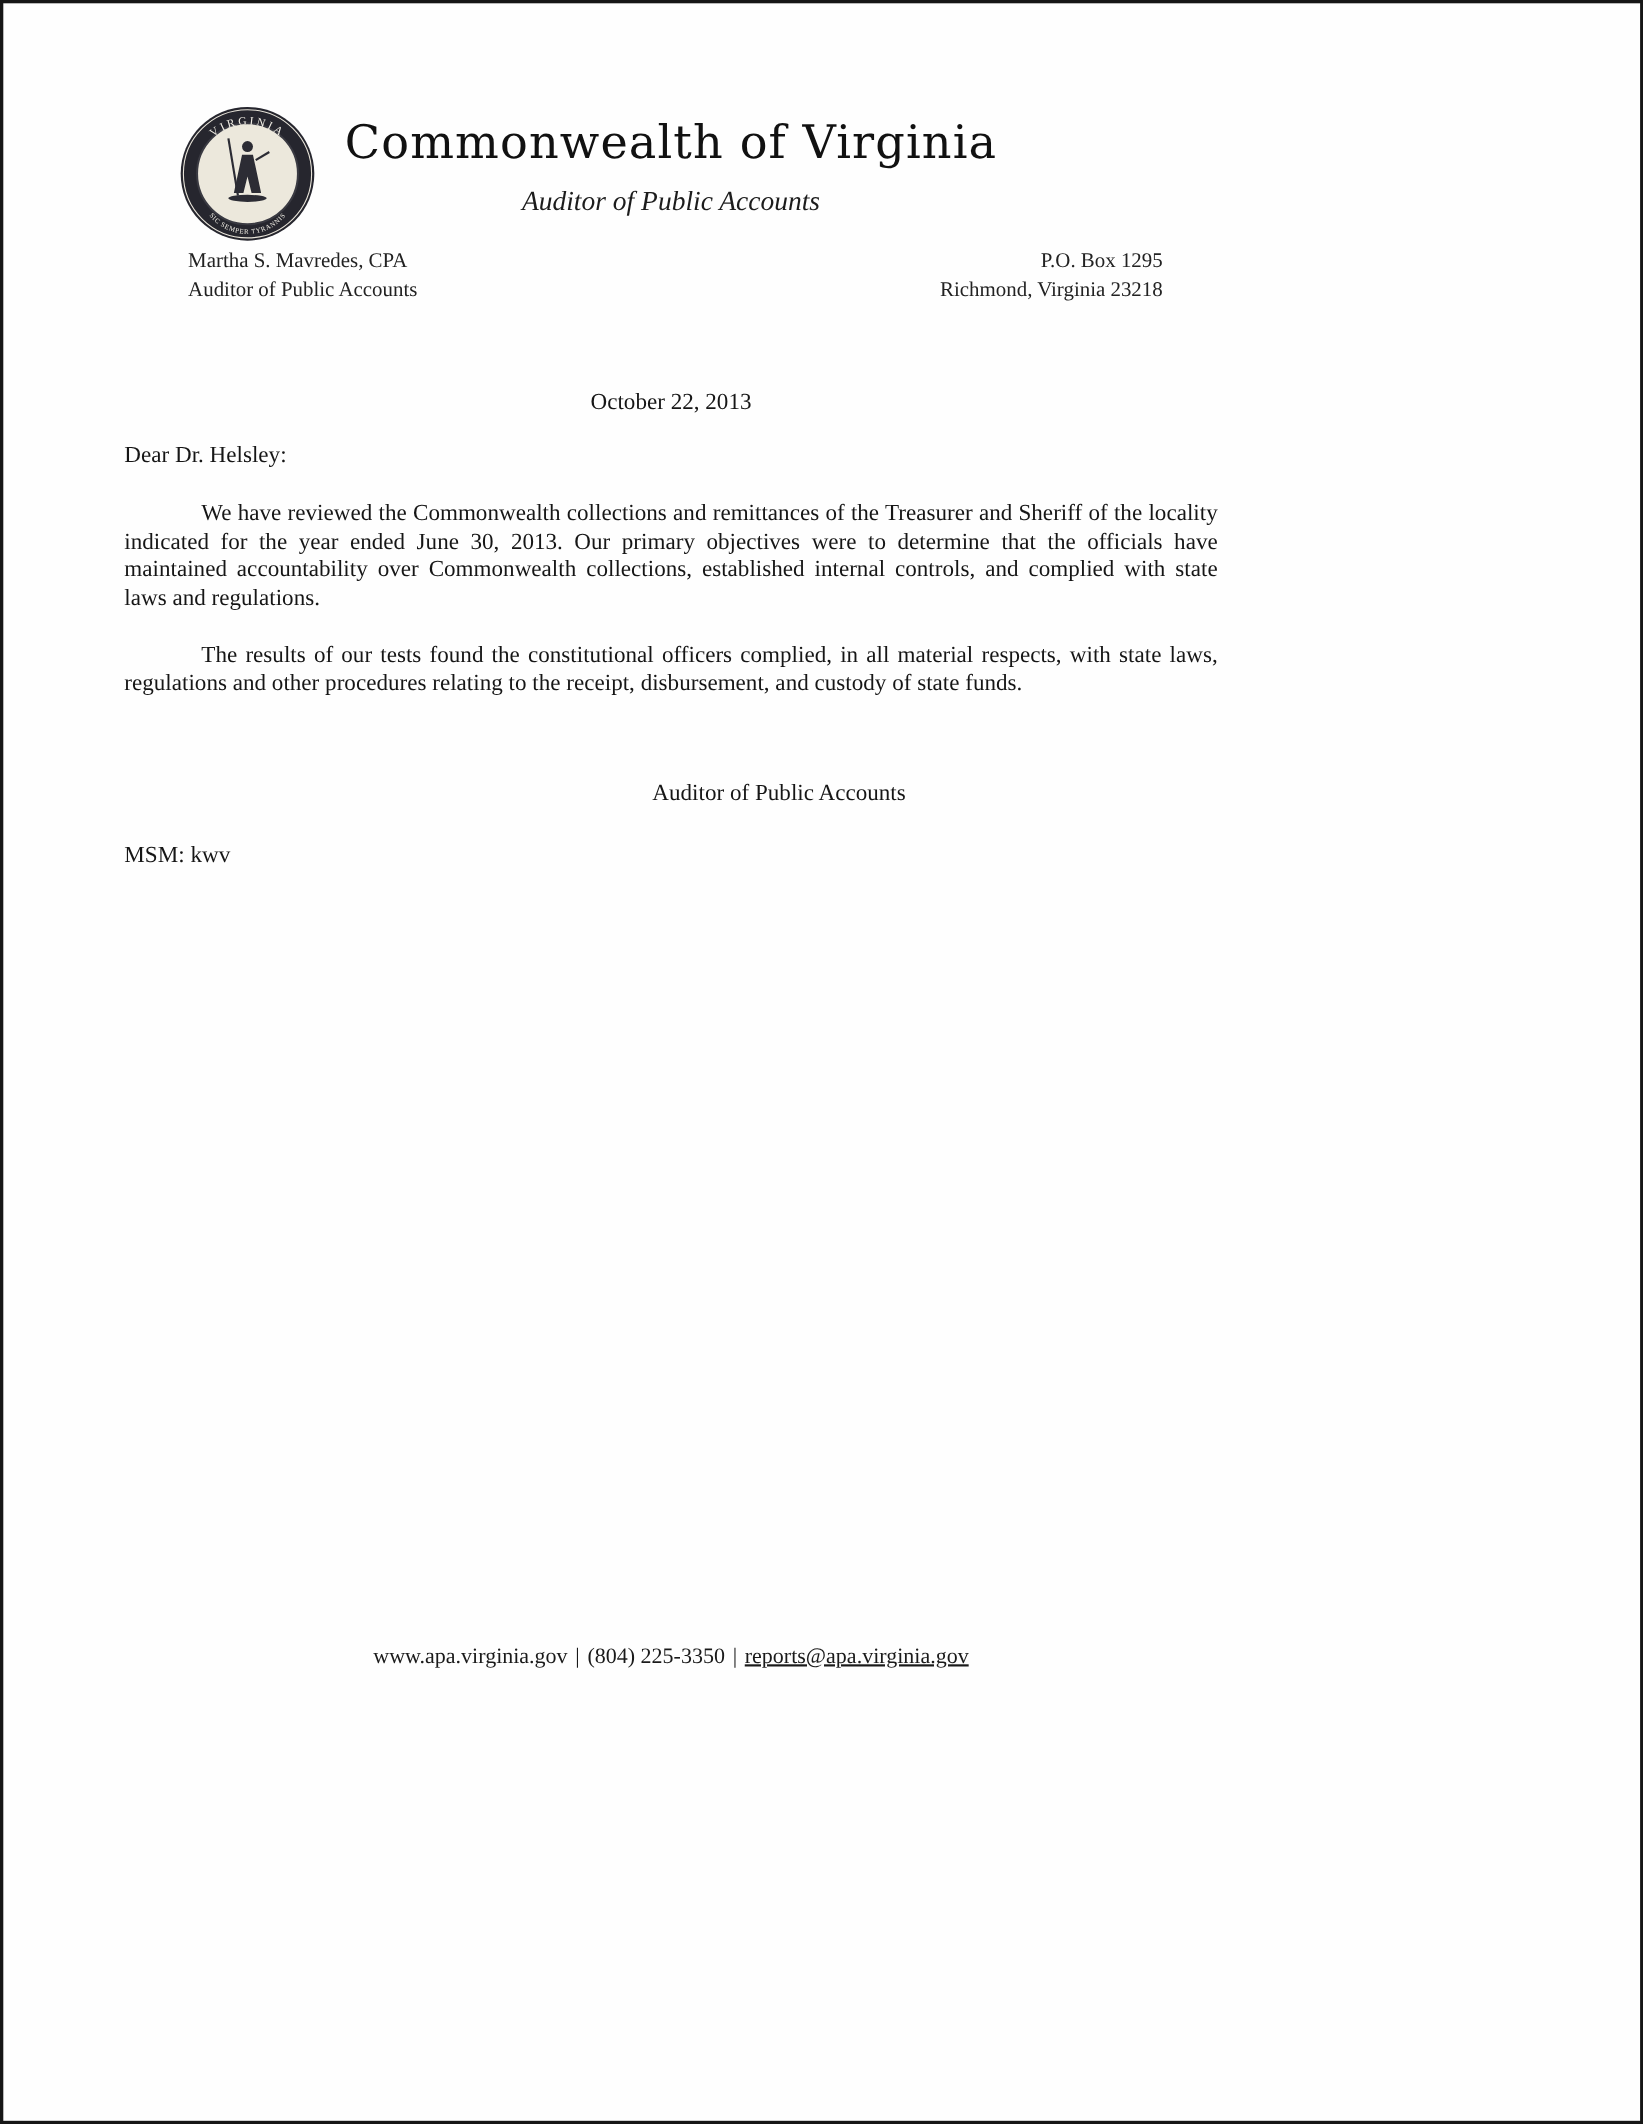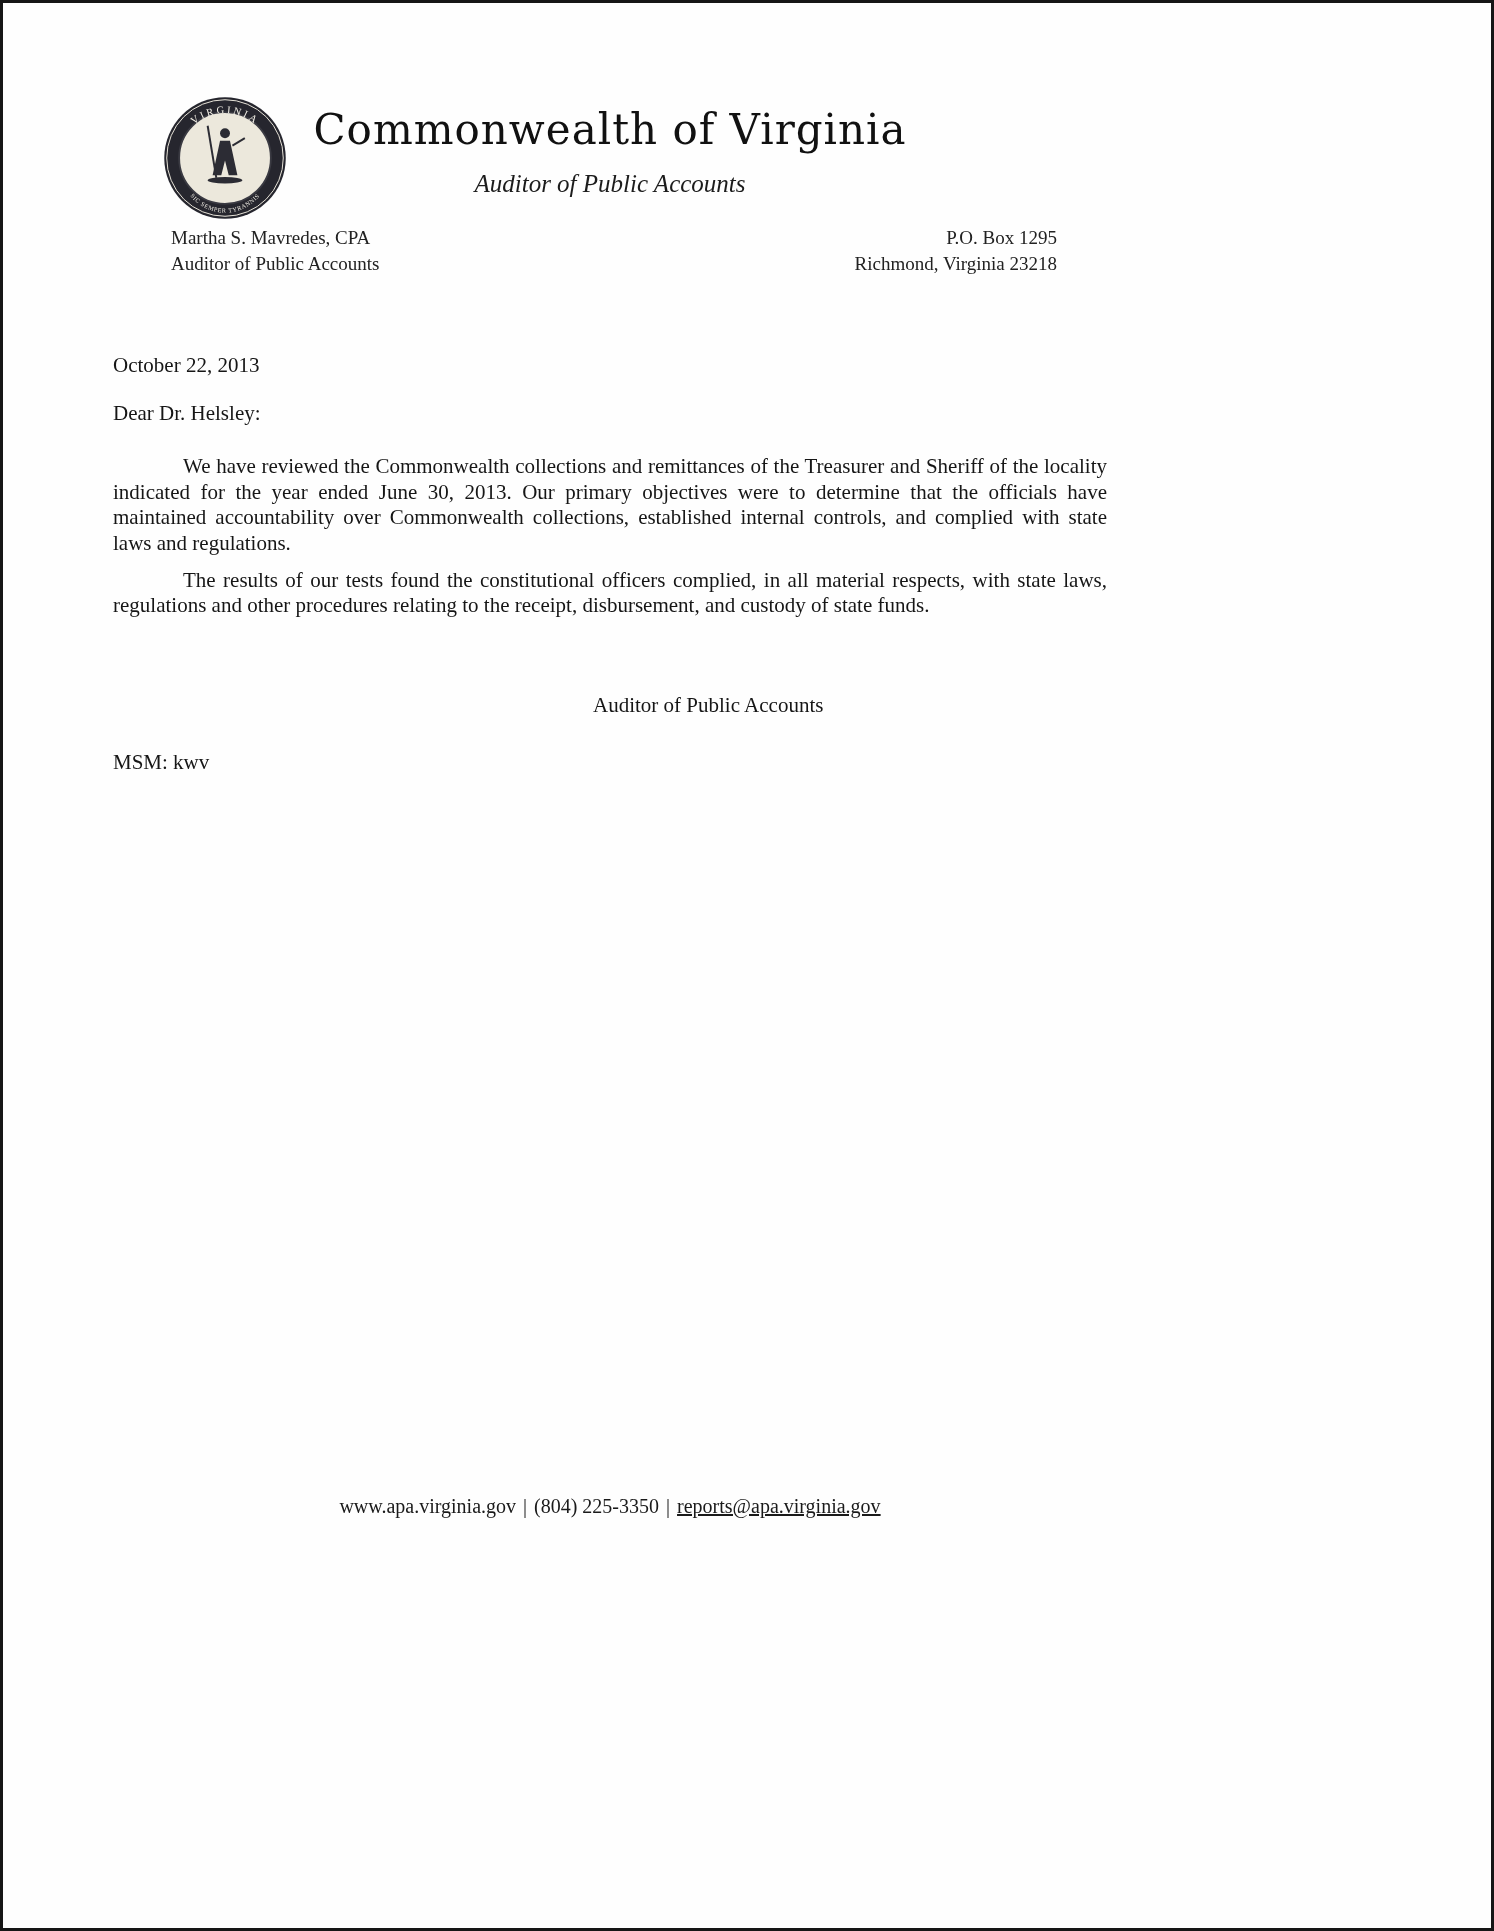--- a/index.html
+++ b/index.html
@@ -55,30 +55,30 @@
   }
   .contact-right { text-align: right; }
 
   
   .letter-body {
     margin-left: 110px;
     width: 994px;
     font-size: 21px;
     line-height: 1.22;
   }
-  .date-line { margin-top: 78px; }
+  .date-line { text-align: center; margin-top: 78px; }
   .recipient-block { margin-top: 42px; }
   .re-line { margin-top: 25px; }
   .salutation { margin-top: 22px; }
   .body-paragraph {
     margin-top: 28px;
     text-align: justify;
     text-indent: 70px;
   }
-  .body-paragraph + .body-paragraph { margin-top: 11px; font-family: Liberation Serif, serif; }
+  .body-paragraph + .body-paragraph { margin-top: 26px; font-family: Liberation Serif, serif; }
   .closing { margin-top: 26px; margin-left: 480px; }
   .signature-title { margin-top: 74px; margin-left: 480px; }
   .reference-line { margin-top: 32px; }
   .cc-block { margin-top: 26px; display: flex; }
   .cc-label { width: 70px; flex: 0 0 70px; }
   .cc-list div { line-height: 1.22; }
 
   
   .page-footer {
     position: absolute;

